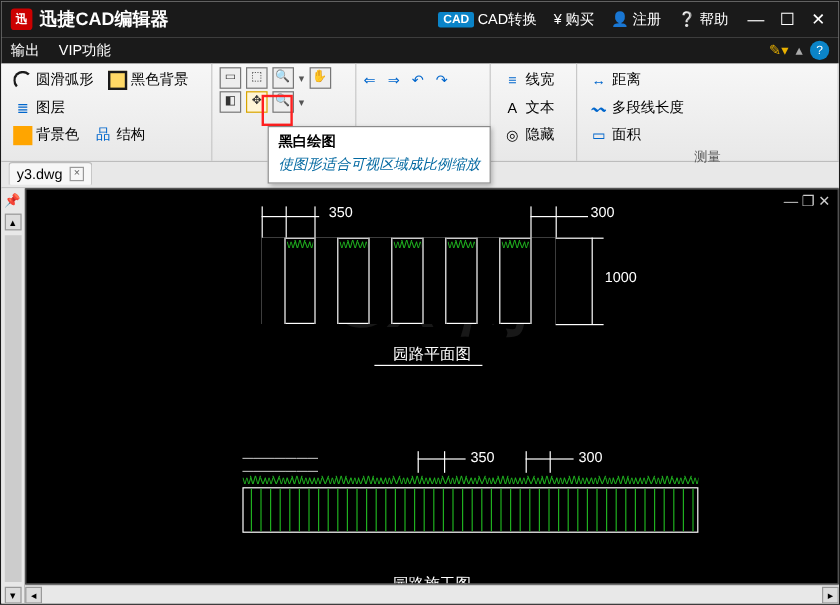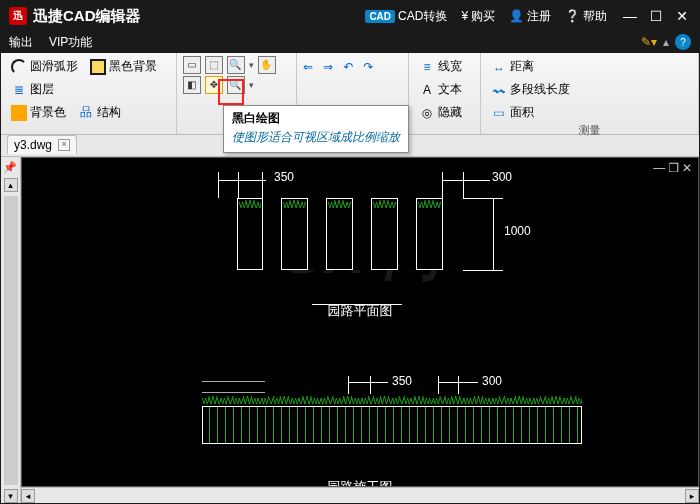--- a/index.html
+++ b/index.html
@@ -249,21 +249,21 @@
       <div class="tick-line" style="left:420px;top:14px;width:1px;height:26px"></div>
       <div class="tick-line" style="left:441px;top:14px;width:1px;height:26px"></div>
       <div class="dim-line" style="left:420px;top:22px;width:48px;height:1px"></div>
       <div class="dim-text" style="left:470px;top:12px">300</div>
 
       <div class="tick-line" style="left:441px;top:40px;width:40px;height:1px"></div>
       <div class="tick-line" style="left:441px;top:112px;width:40px;height:1px"></div>
       <div class="dim-line" style="left:471px;top:40px;width:1px;height:72px"></div>
       <div class="dim-text" style="left:482px;top:66px">1000</div>
 
-      <div class="draw-title" style="top:144px">园路平面图</div>
+      <div class="draw-title" style="top:128px">园路平面图</div>
       <div class="title-underline" style="left:290px;top:146px;width:90px"></div>
 
       <div class="text-block" style="left:180px;top:218px;width:90px">―――――――<br>―――――――</div>
 
       <div class="tick-line" style="left:326px;top:218px;width:1px;height:18px"></div>
       <div class="tick-line" style="left:348px;top:218px;width:1px;height:18px"></div>
       <div class="dim-line" style="left:326px;top:224px;width:40px;height:1px"></div>
       <div class="dim-text" style="left:370px;top:216px">350</div>
       <div class="tick-line" style="left:416px;top:218px;width:1px;height:18px"></div>
       <div class="tick-line" style="left:436px;top:218px;width:1px;height:18px"></div>

